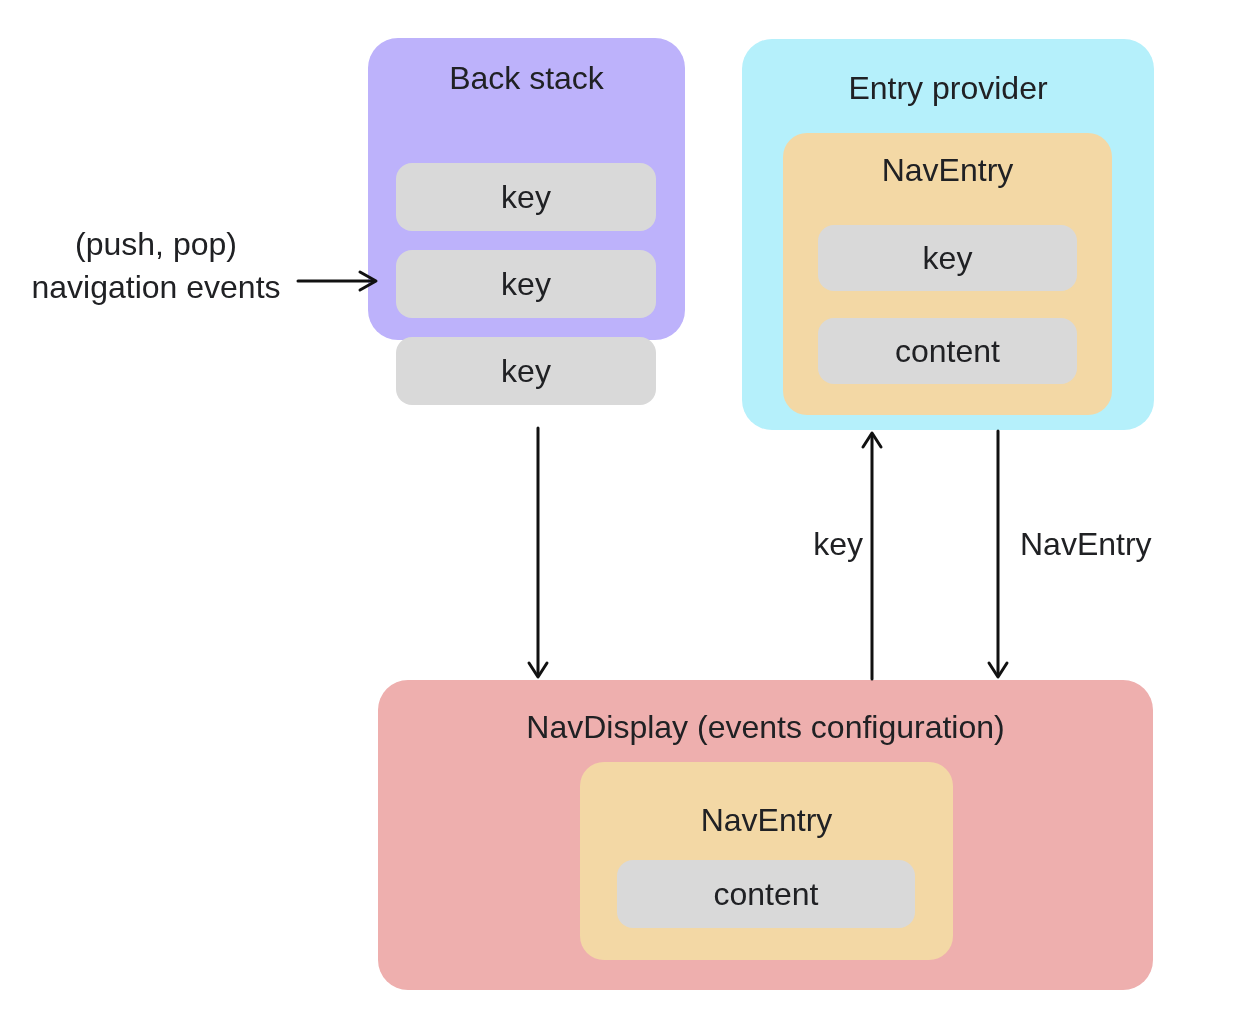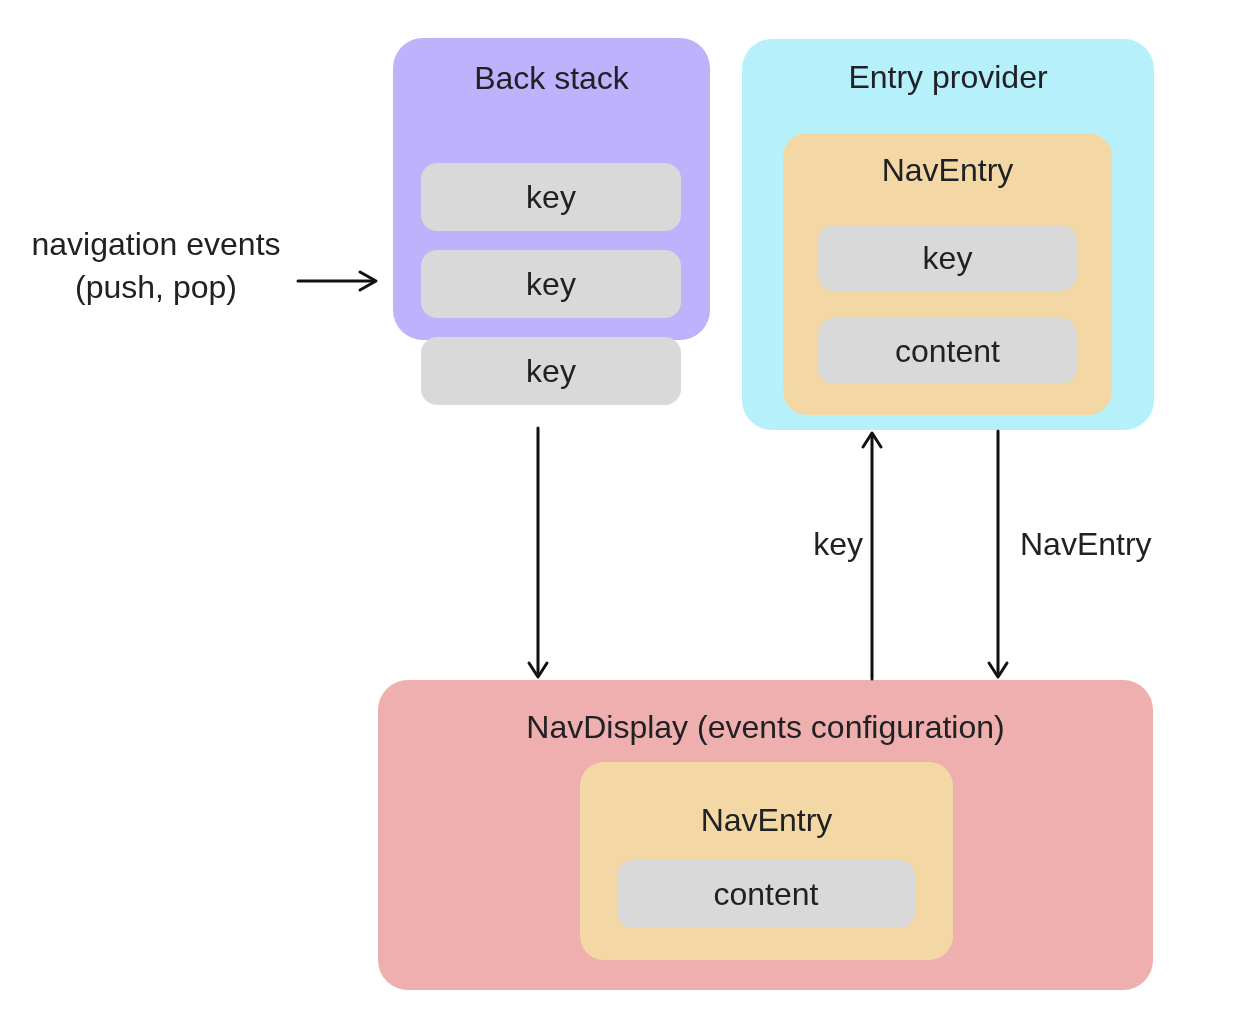--- a/index.html
+++ b/index.html
@@ -13,26 +13,26 @@
     color: var(--text, #202124);
     overflow: hidden;
   }
   .box { position: absolute; border-radius: 30px; }
   .box-title {
     text-align: center;
     font-size: 32px;
     line-height: 38px;
     white-space: nowrap;
   }
-  .back-stack   { left: 393px; top: 38px;  width: 317px; height: 302px; background: var(--back-stack-bg); }
+  .back-stack   { left: 368px; top: 38px;  width: 317px; height: 302px; background: var(--back-stack-bg); }
   .entry-provider{ left: 742px; top: 39px; width: 412px; height: 391px; background: var(--entry-provider-bg); }
   .nav-display  { left: 378px; top: 680px; width: 775px; height: 310px; background: var(--nav-display-bg); }
 
   .back-stack .box-title    { padding-top: 21px; }
-  .entry-provider .box-title{ padding-top: 19px; }
+  .entry-provider .box-title{ padding-top: 30px; }
   .nav-display .box-title   { padding-top: 28px; }
 
   .nav-entry-box { position: absolute; background: var(--nav-entry-bg); border-radius: 24px; }
   .nav-entry-top    { left: 41px;  top: 94px; width: 329px; height: 282px; }
   .nav-entry-bottom { left: 202px; top: 82px; width: 373px; height: 198px; }
   .nav-entry-top .box-title    { padding-top: 18px; }
   .nav-entry-bottom .box-title { padding-top: 39px; }
 
   .pill {
     position: absolute;
@@ -102,22 +102,22 @@
 
   <div class="box nav-display">
     <div class="box-title">NavDisplay (events configuration)</div>
     <div class="nav-entry-box nav-entry-bottom">
       <div class="box-title">NavEntry</div>
       <div class="pill nd-pill-content">content</div>
     </div>
   </div>
 
   <div class="annotation nav-events-label">
+    <div>(push, pop)</div>
     <div>navigation events</div>
-    <div>(push, pop)</div>
   </div>
   <div class="annotation key-arrow-label">key</div>
   <div class="annotation naventry-arrow-label">NavEntry</div>
 
   <svg class="arrow-layer" viewBox="0 0 1238 1011" xmlns="http://www.w3.org/2000/svg">
 
     <g>
       <line x1="298" y1="281" x2="374" y2="281"></line>
       <polyline points="360,272 376,281 360,290"></polyline>
     </g>

